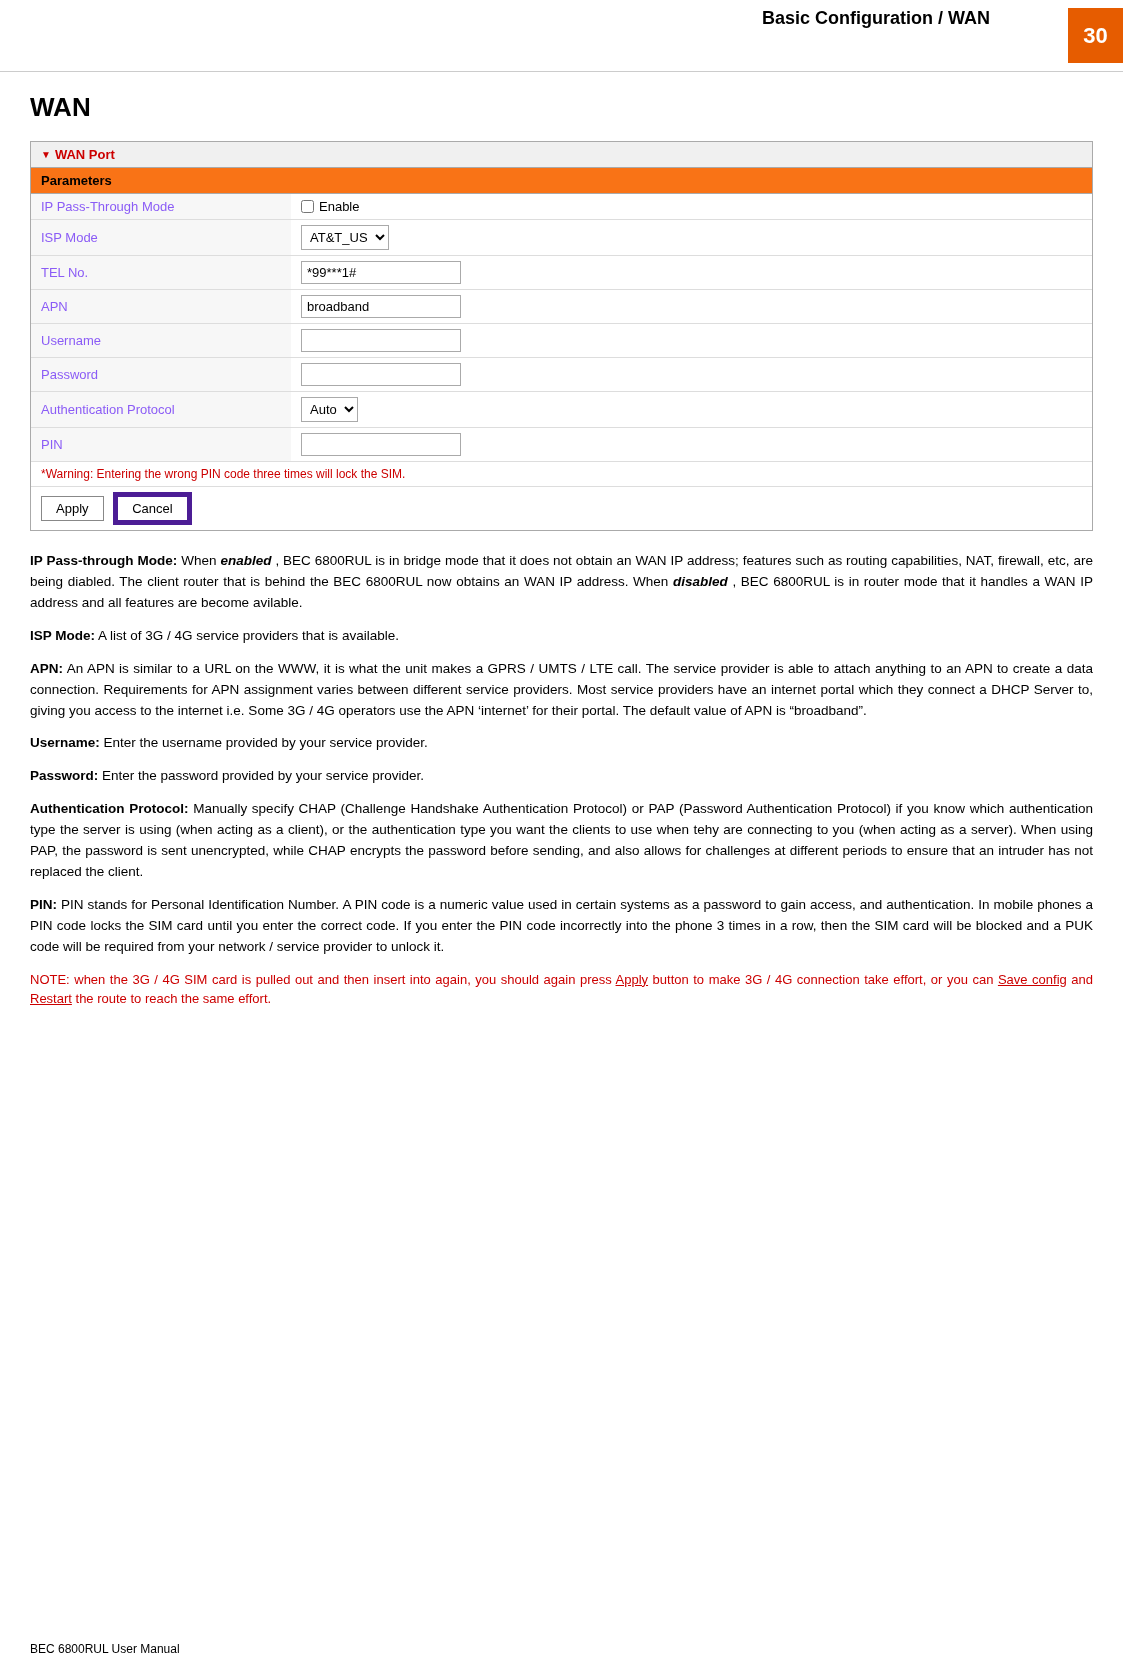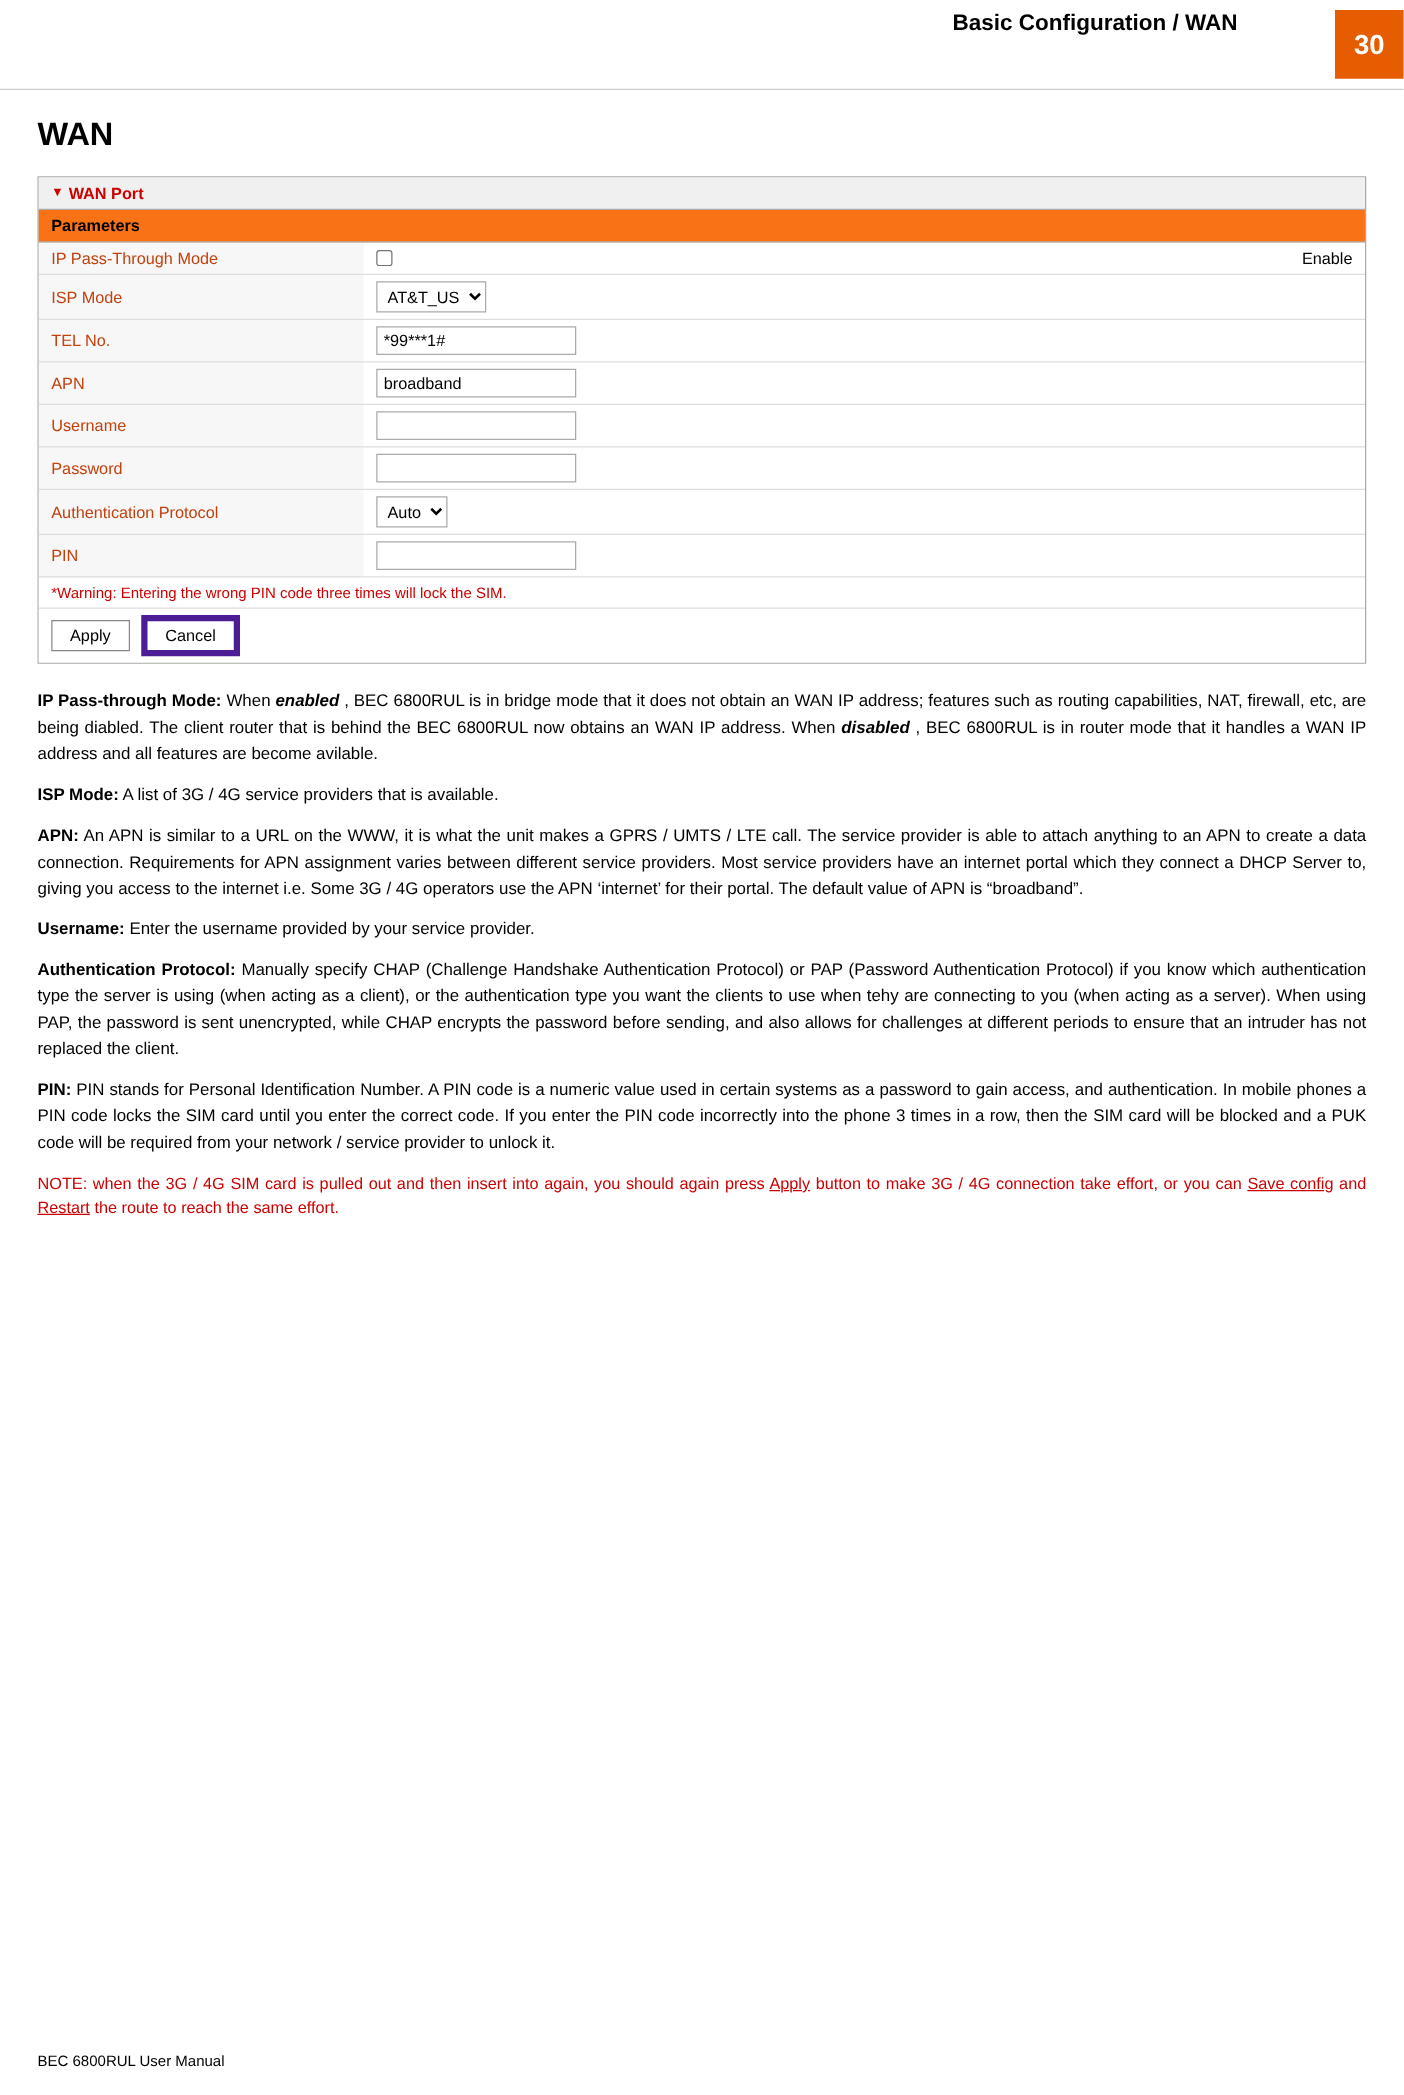--- a/index.html
+++ b/index.html
@@ -92,39 +92,38 @@
       padding: 5px 10px;
       border-bottom: 1px solid #ddd;
       vertical-align: middle;
     }
     .params-table tr:last-child td {
       border-bottom: none;
     }
     .params-table .label-cell {
       width: 260px;
       background: #f7f7f7;
-      color: #c2410c;
+      color: #8b5cf6;
     }
     .params-table .value-cell {
       background: #fff;
     }
 
     
     .text-input {
       border: 1px solid #aaa;
       padding: 3px 5px;
       font-size: 13px;
       width: 160px;
       background: #fff;
     }
     .checkbox-enable {
       display: flex;
       align-items: center;
       gap: 5px;
-      justify-content: space-between;
     }
     .select-input {
       border: 1px solid #aaa;
       padding: 3px 4px;
       font-size: 13px;
       background: #fff;
     }
 
     
     .warning-row td {
@@ -315,20 +314,24 @@
     <p>
       <span class="bold-term">APN:</span>
       <span> An APN is similar to a URL on the WWW, it is what the unit makes a GPRS / UMTS / LTE call. The service provider is able to attach anything to an APN to create a data connection. Requirements for APN assignment varies between different service providers. Most service providers have an internet portal which they connect a DHCP Server to, giving you access to the internet i.e. Some 3G / 4G operators use the APN ‘internet’ for their portal. The default value of APN is “broadband”.</span>
     </p>
 
     <p>
       <span class="bold-term">Username:</span>
       <span> Enter the username provided by your service provider.</span>
     </p>
 
+    <p>
+      <span class="bold-term">Password:</span>
+      <span> Enter the password provided by your service provider.</span>
+    </p>
 
     <p>
       <span class="bold-term">Authentication Protocol:</span>
       <span> Manually specify CHAP (Challenge Handshake Authentication Protocol) or PAP (Password Authentication Protocol) if you know which authentication type the server is using (when acting as a client), or the authentication type you want the clients to use when tehy are connecting to you (when acting as a server). When using PAP, the password is sent unencrypted, while CHAP encrypts the password before sending, and also allows for challenges at different periods to ensure that an intruder has not replaced the client.</span>
     </p>
 
     <p>
       <span class="bold-term">PIN:</span>
       <span> PIN stands for Personal Identification Number. A PIN code is a numeric value used in certain systems as a password to gain access, and authentication. In mobile phones a PIN code locks the SIM card until you enter the correct code. If you enter the PIN code incorrectly into the phone 3 times in a row, then the SIM card will be blocked and a PUK code will be required from your network / service provider to unlock it.</span>
     </p>

